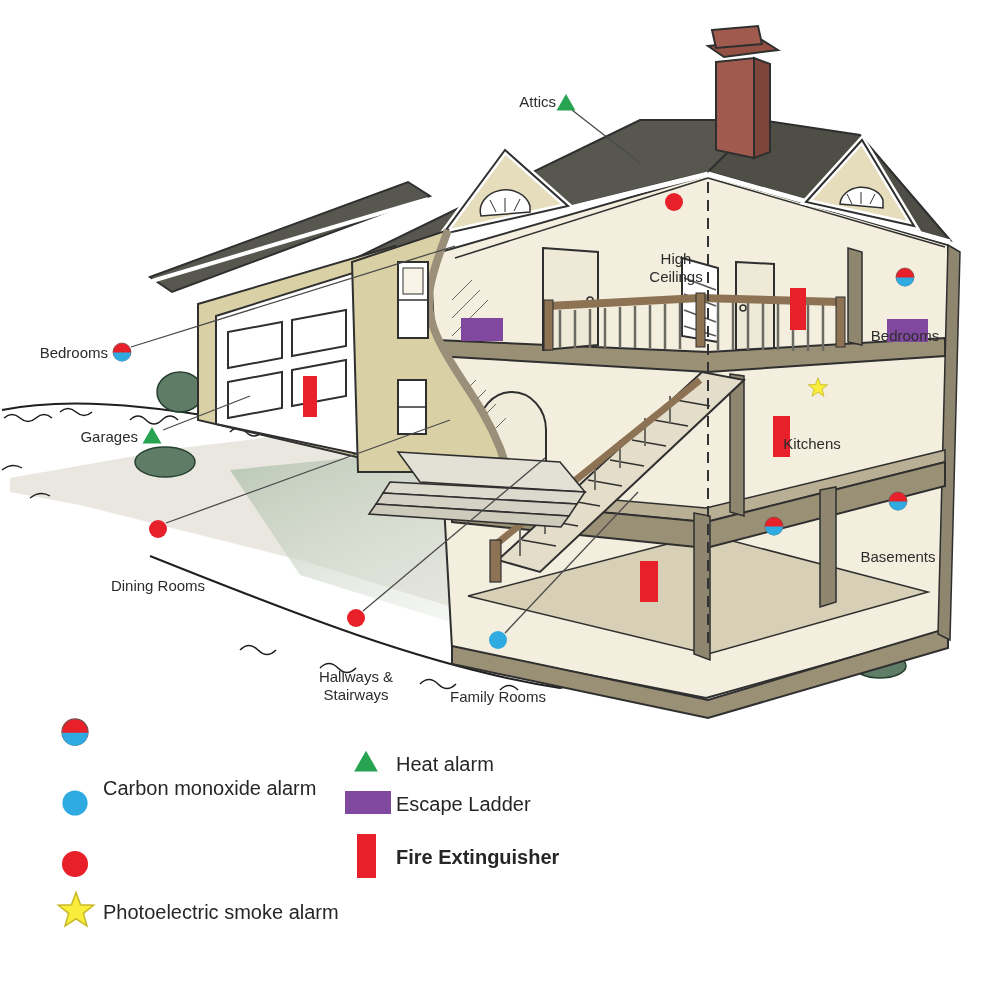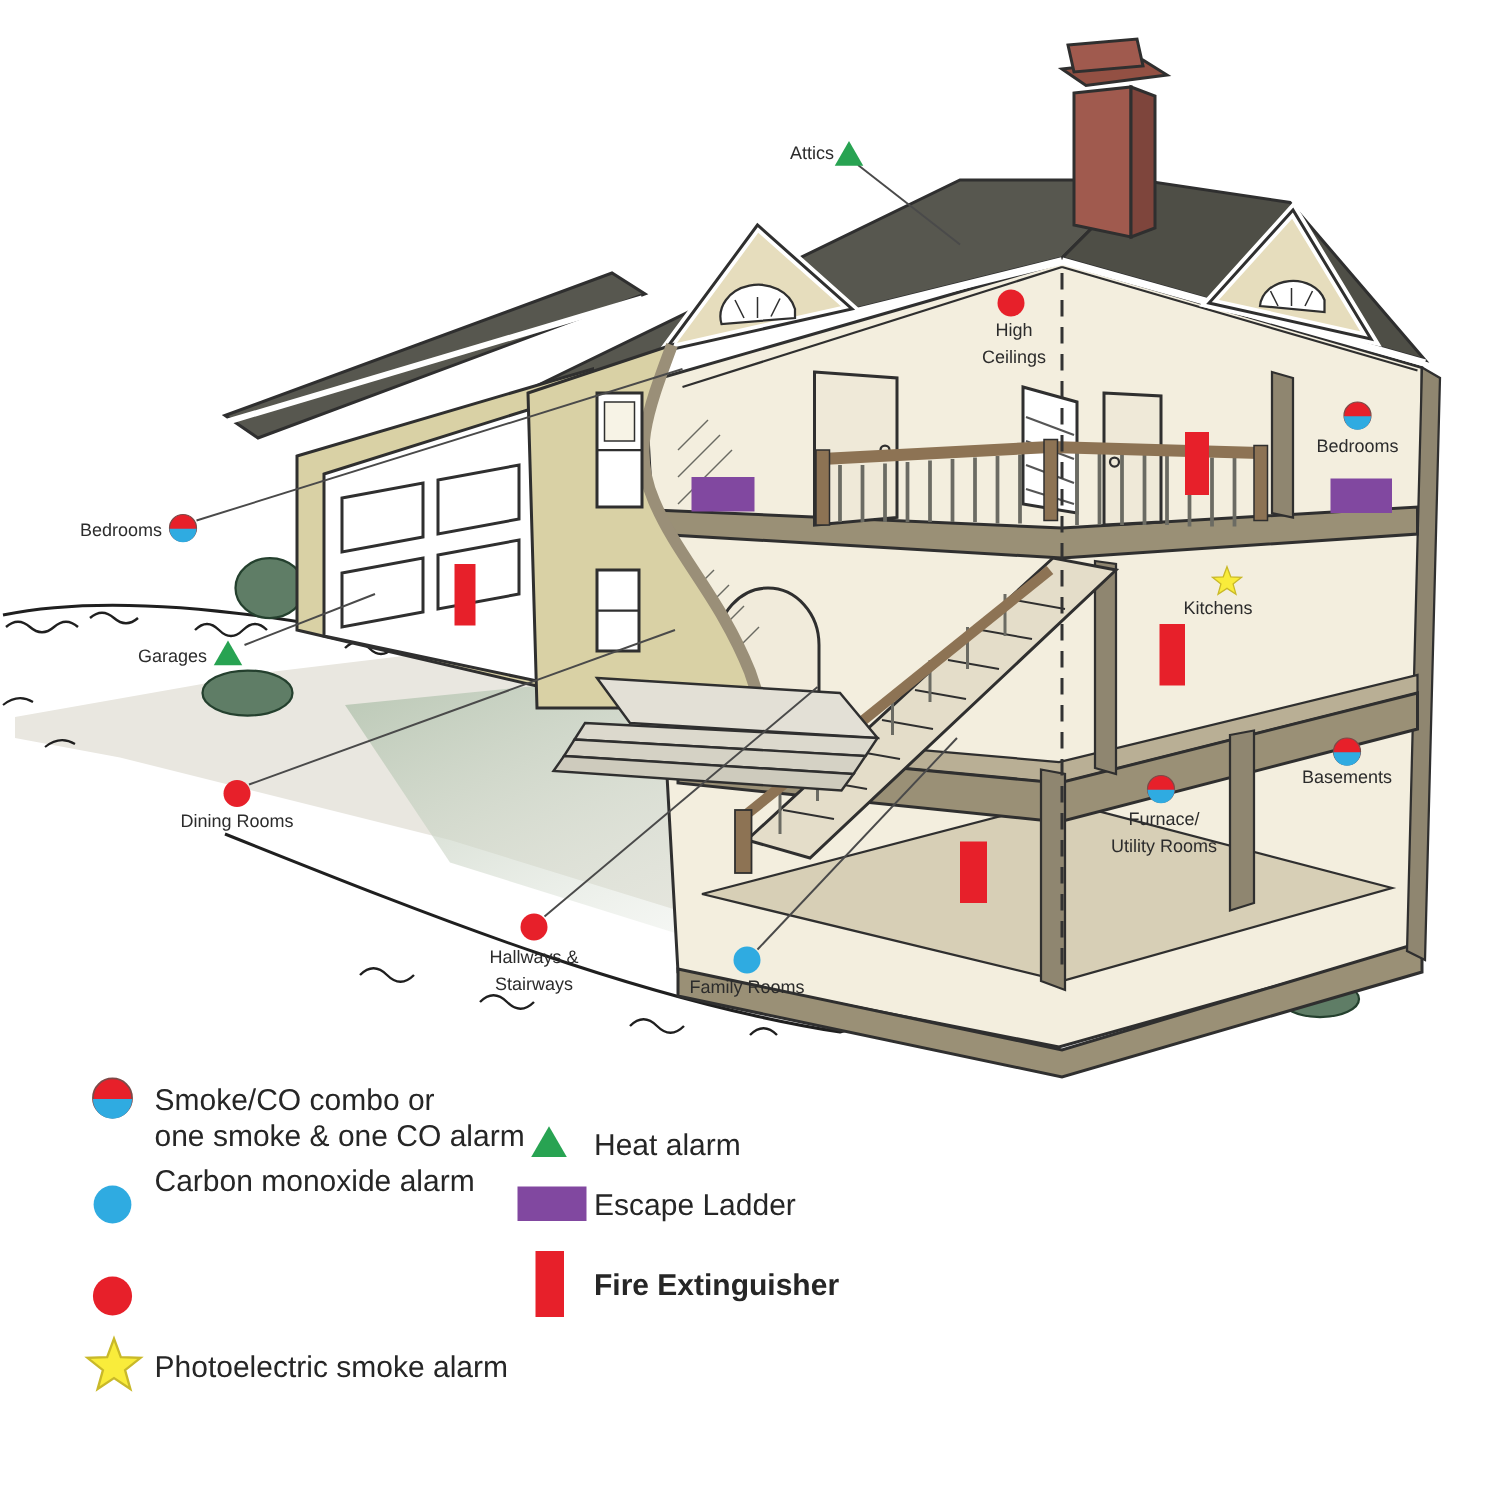--- a/index.html
+++ b/index.html
@@ -1,20 +1,20 @@
 <!DOCTYPE html>
 <html><head>
 <meta charset="utf-8">
 <style>
   html,body{margin:0;padding:0;background:#ffffff;}
   #stage{position:relative;width:1000px;height:1000px;background:#ffffff;overflow:hidden;
          font-family:"Liberation Sans", sans-serif;color:#2c2c2c;}
   #house-svg{position:absolute;left:0;top:0;width:1000px;height:1000px;}
-  .room-label{position:absolute;font-size:12px;line-height:18px;color:#2c2c2c;}
-  .ctr{text-align:center;}
+  .room-label{position:absolute;font-size:15px;line-height:18px;color:#2c2c2c;}
+  .ctr{text-align:center;margin-top:39px;}
   .rgt{text-align:right;}
   .legend-text{position:absolute;font-size:20px;line-height:24px;color:#262626;}
 </style>
 </head>
 <body>
 
 <div id="stage">
 
 <svg id="house-svg" viewBox="0 0 1000 1000">
   <defs>
@@ -280,33 +280,25 @@
 <div class="room-label ctr" style="left:616px;top:211px;width:120px;">
   <div>High</div>
   <div>Ceilings</div>
 </div>
 <div class="room-label ctr" style="left:845px;top:288px;width:120px;">Bedrooms</div>
 <div class="room-label rgt" style="left:8px;top:344px;width:100px;">Bedrooms</div>
 <div class="room-label rgt" style="left:38px;top:428px;width:100px;">Garages</div>
 <div class="room-label ctr" style="left:752px;top:396px;width:120px;">Kitchens</div>
 <div class="room-label ctr" style="left:78px;top:538px;width:160px;">Dining Rooms</div>
 <div class="room-label ctr" style="left:838px;top:509px;width:120px;">Basements</div>
-<div class="room-label ctr" style="left:696px;top:537px;width:160px;">
-  <div>Furnace/</div>
-  <div>Utility Rooms</div>
-</div>
 <div class="room-label ctr" style="left:276px;top:629px;width:160px;">
   <div>Hallways &amp;</div>
   <div>Stairways</div>
 </div>
 <div class="room-label ctr" style="left:418px;top:649px;width:160px;">Family Rooms</div>
 
-<div class="legend-text" style="left:103px;top:722px;">
-  <div>Smoke/CO combo or</div>
-  <div>one smoke &amp; one CO alarm</div>
-</div>
 <div class="legend-text" style="left:103px;top:776px;">Carbon monoxide alarm</div>
 <div class="legend-text" style="left:103px;top:900px;">Photoelectric smoke alarm</div>
 <div class="legend-text" style="left:396px;top:752px;">Heat alarm</div>
 <div class="legend-text" style="left:396px;top:792px;">Escape Ladder</div>
 <div class="legend-text" style="left:396px;top:845px;font-weight:bold;">Fire Extinguisher</div>
 
 </div>
 
 </body></html>

